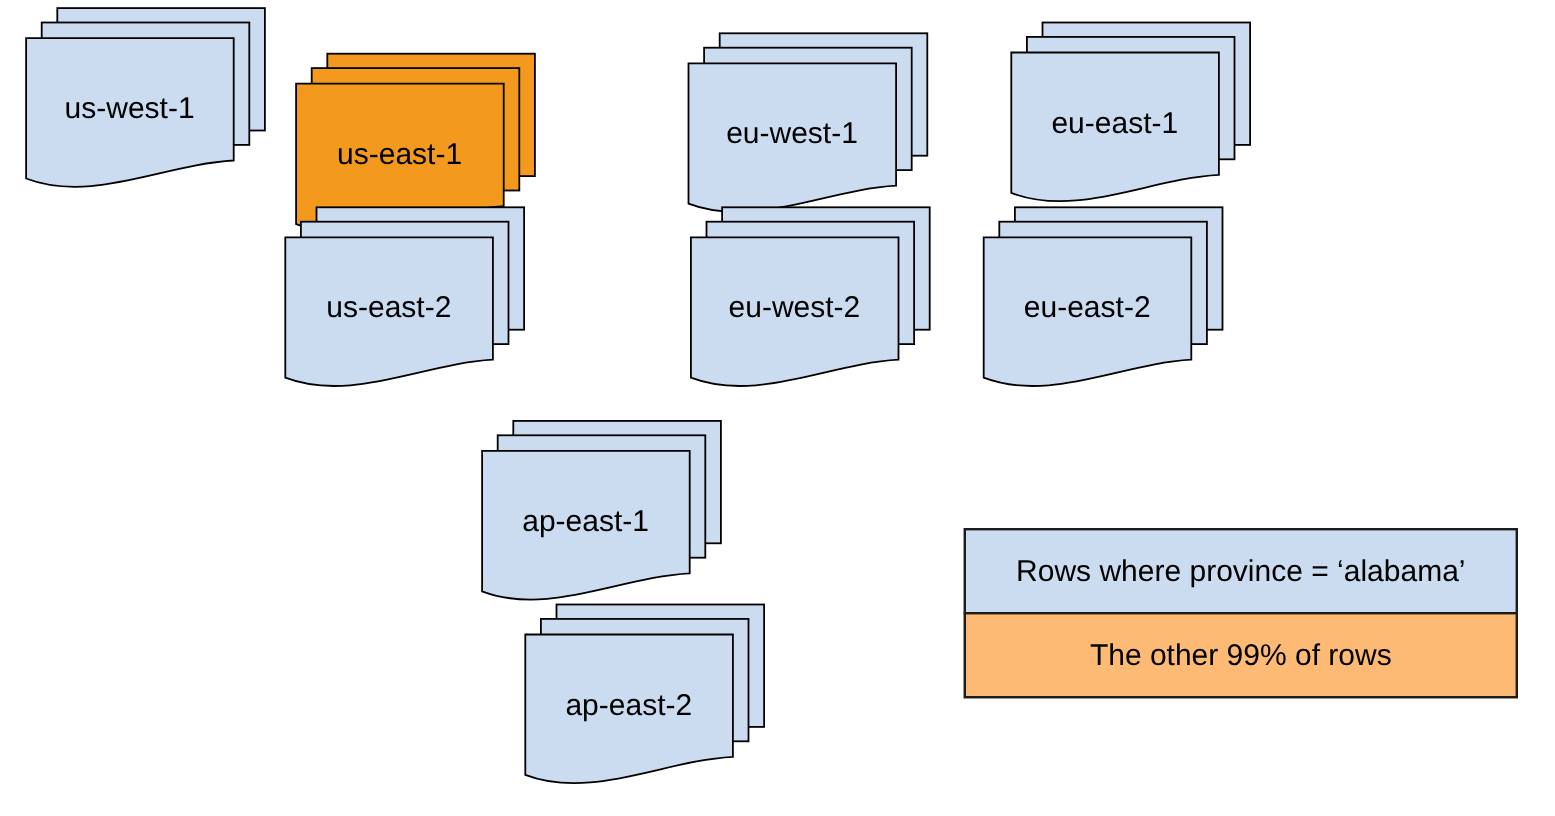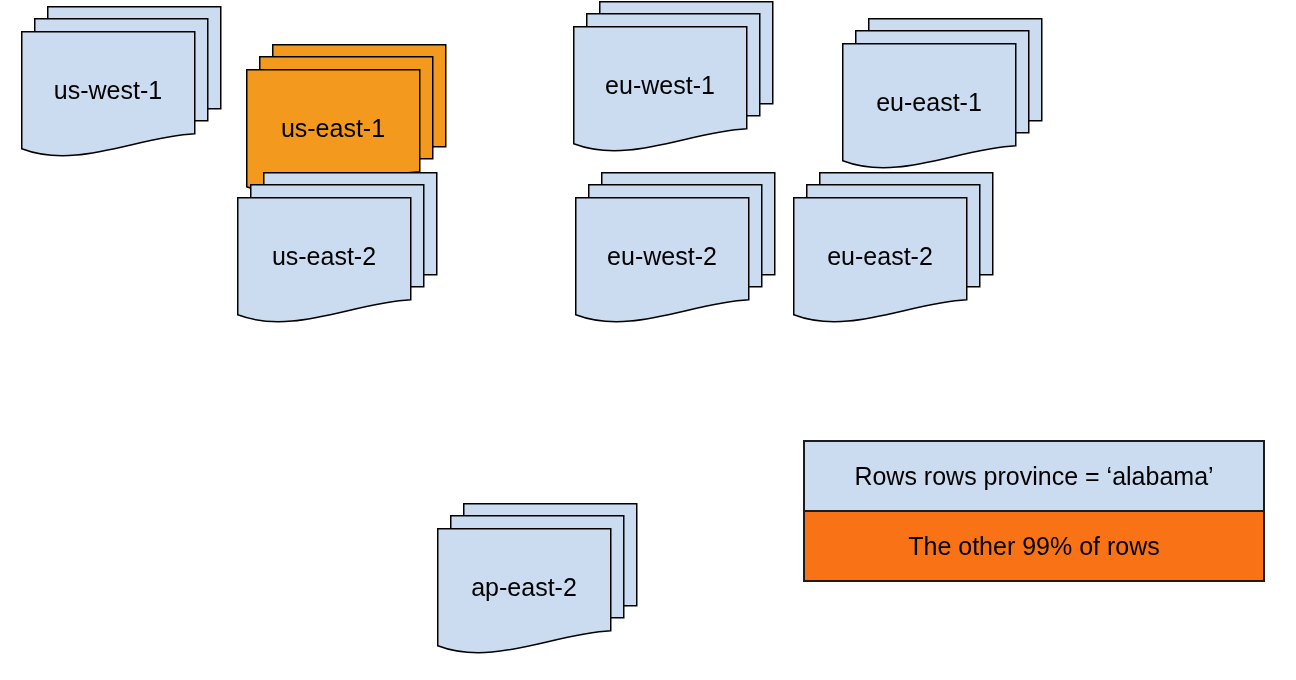--- a/index.html
+++ b/index.html
@@ -47,44 +47,44 @@
     margin-top: -2px;
   }
 </style>
 </head>
 <body style="background: rgb(255, 255, 255);">
 
 <div class="canvas">
 
   <div class="legend" style="left: 803px; top: 440px; width: 462px;">
     <div class="legend-row" style="height: 72px; background: rgb(203, 219, 240);">
-      <span>Rows rows province = ‘alabama’</span>
+      <span>Rows where province = ‘alabama’</span>
     </div>
-    <div class="legend-row" style="height: 72px; background: #f97316;">
+    <div class="legend-row" style="height: 72px; background: #fdba74;">
       <span>The other 99% of rows</span>
     </div>
   </div>
 
 <div class="stack" style="left: 21px; top: 6px; text-align: center;">
     <svg width="201" height="154" viewBox="0 0 201 154">
       <rect x="26.75" y="0.75" width="173" height="102" fill="#cbdbf0" stroke="#000000" stroke-width="1.5"></rect>
       <rect x="13.75" y="12.75" width="173" height="102" fill="#cbdbf0" stroke="#000000" stroke-width="1.5"></rect>
       <path d="M0.75,25.75 L173.75,25.75 L173.75,127.75 C115.75,130.75 55.75,163.75 0.75,142.75 Z" fill="#cbdbf0" stroke="#000000" stroke-width="1.5"></path>
       <text x="87" y="92.5" text-anchor="middle" fill="#000000">us-west-1</text>
     </svg>
   </div>
     <div class="stack" style="left: 246px; top: 18px; margin-top: 26px;">
     <svg width="201" height="154" viewBox="0 0 201 154">
       <rect x="26.75" y="0.75" width="173" height="102" fill="#f2991e" stroke="#000000" stroke-width="1.5"></rect>
       <rect x="13.75" y="12.75" width="173" height="102" fill="#f2991e" stroke="#000000" stroke-width="1.5"></rect>
       <path d="M0.75,25.75 L173.75,25.75 L173.75,127.75 C115.75,130.75 55.75,163.75 0.75,142.75 Z" fill="#f2991e" stroke="#000000" stroke-width="1.5"></path>
       <text x="87" y="92.5" text-anchor="middle" fill="#000000">us-east-1</text>
     </svg>
   </div>
-    <div class="stack" style="left: 573px; top: 1px; text-align: center;">
+    <div class="stack" style="left: 573px; top: 27px; text-align: center;">
     <svg width="201" height="154" viewBox="0 0 201 154">
       <rect x="26.75" y="0.75" width="173" height="102" fill="#cbdbf0" stroke="#000000" stroke-width="1.5"></rect>
       <rect x="13.75" y="12.75" width="173" height="102" fill="#cbdbf0" stroke="#000000" stroke-width="1.5"></rect>
       <path d="M0.75,25.75 L173.75,25.75 L173.75,127.75 C115.75,130.75 55.75,163.75 0.75,142.75 Z" fill="#cbdbf0" stroke="#000000" stroke-width="1.5"></path>
       <text x="87" y="92.5" text-anchor="middle" fill="#000000">eu-west-1</text>
     </svg>
   </div>
     <div class="stack" style="left: 842px; top: 18px;">
     <svg width="201" height="154" viewBox="0 0 201 154">
       <rect x="26.75" y="0.75" width="173" height="102" fill="#cbdbf0" stroke="#000000" stroke-width="1.5"></rect>
@@ -102,26 +102,34 @@
     </svg>
   </div>
     <div class="stack" style="left: 575px; top: 172px;">
     <svg width="201" height="154" viewBox="0 0 201 154">
       <rect x="26.75" y="0.75" width="173" height="102" fill="#cbdbf0" stroke="#000000" stroke-width="1.5"></rect>
       <rect x="13.75" y="12.75" width="173" height="102" fill="#cbdbf0" stroke="#000000" stroke-width="1.5"></rect>
       <path d="M0.75,25.75 L173.75,25.75 L173.75,127.75 C115.75,130.75 55.75,163.75 0.75,142.75 Z" fill="#cbdbf0" stroke="#000000" stroke-width="1.5"></path>
       <text x="87" y="92.5" text-anchor="middle" fill="#000000">eu-west-2</text>
     </svg>
   </div>
-    <div class="stack" style="left: 793px; top: 172px;">
+    <div class="stack" style="left: 819px; top: 172px;">
     <svg width="201" height="154" viewBox="0 0 201 154">
       <rect x="26.75" y="0.75" width="173" height="102" fill="#cbdbf0" stroke="#000000" stroke-width="1.5"></rect>
       <rect x="13.75" y="12.75" width="173" height="102" fill="#cbdbf0" stroke="#000000" stroke-width="1.5"></rect>
       <path d="M0.75,25.75 L173.75,25.75 L173.75,127.75 C115.75,130.75 55.75,163.75 0.75,142.75 Z" fill="#cbdbf0" stroke="#000000" stroke-width="1.5"></path>
       <text x="87" y="92.5" text-anchor="middle" fill="#000000">eu-east-2</text>
+    </svg>
+  </div>
+    <div class="stack" style="left: 401px; top: 350px;">
+    <svg width="201" height="154" viewBox="0 0 201 154">
+      <rect x="26.75" y="0.75" width="173" height="102" fill="#cbdbf0" stroke="#000000" stroke-width="1.5"></rect>
+      <rect x="13.75" y="12.75" width="173" height="102" fill="#cbdbf0" stroke="#000000" stroke-width="1.5"></rect>
+      <path d="M0.75,25.75 L173.75,25.75 L173.75,127.75 C115.75,130.75 55.75,163.75 0.75,142.75 Z" fill="#cbdbf0" stroke="#000000" stroke-width="1.5"></path>
+      <text x="87" y="92.5" text-anchor="middle" fill="#000000">ap-east-1</text>
     </svg>
   </div>
     <div class="stack" style="left: 389px; top: 503px; margin-left: 48px;">
     <svg width="201" height="154" viewBox="0 0 201 154">
       <rect x="26.75" y="0.75" width="173" height="102" fill="#cbdbf0" stroke="#000000" stroke-width="1.5"></rect>
       <rect x="13.75" y="12.75" width="173" height="102" fill="#cbdbf0" stroke="#000000" stroke-width="1.5"></rect>
       <path d="M0.75,25.75 L173.75,25.75 L173.75,127.75 C115.75,130.75 55.75,163.75 0.75,142.75 Z" fill="#cbdbf0" stroke="#000000" stroke-width="1.5"></path>
       <text x="87" y="92.5" text-anchor="middle" fill="#000000">ap-east-2</text>
     </svg>
   </div>

